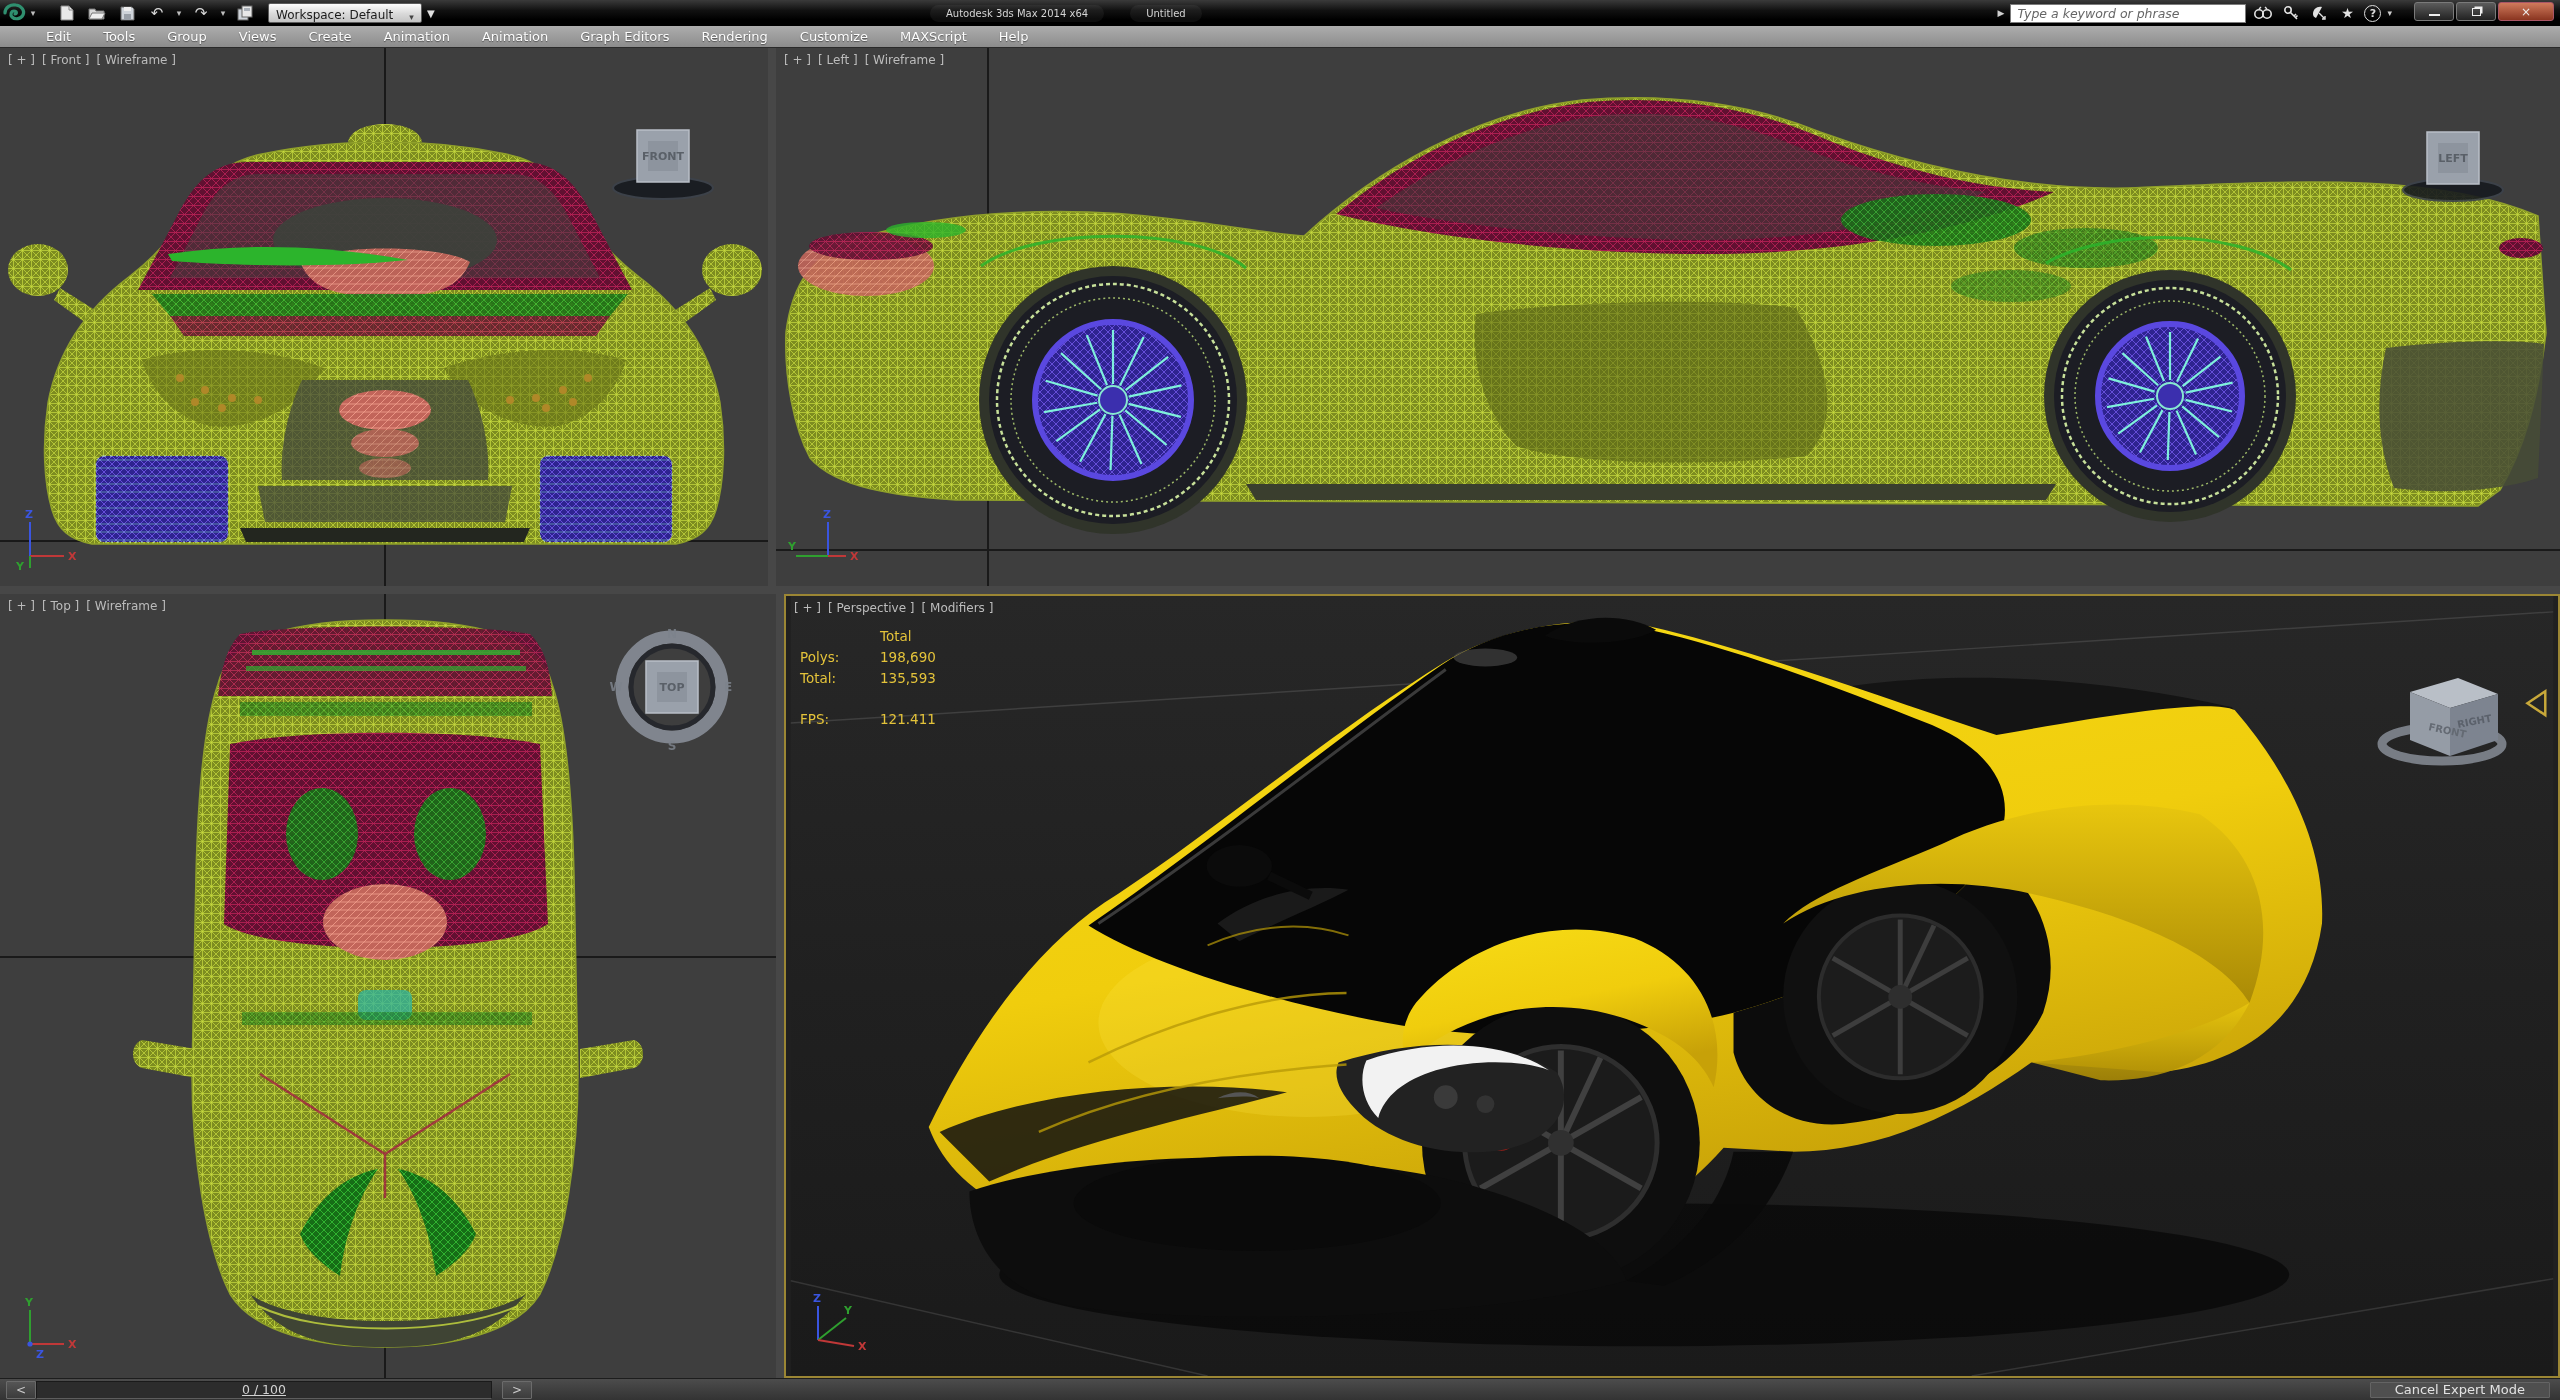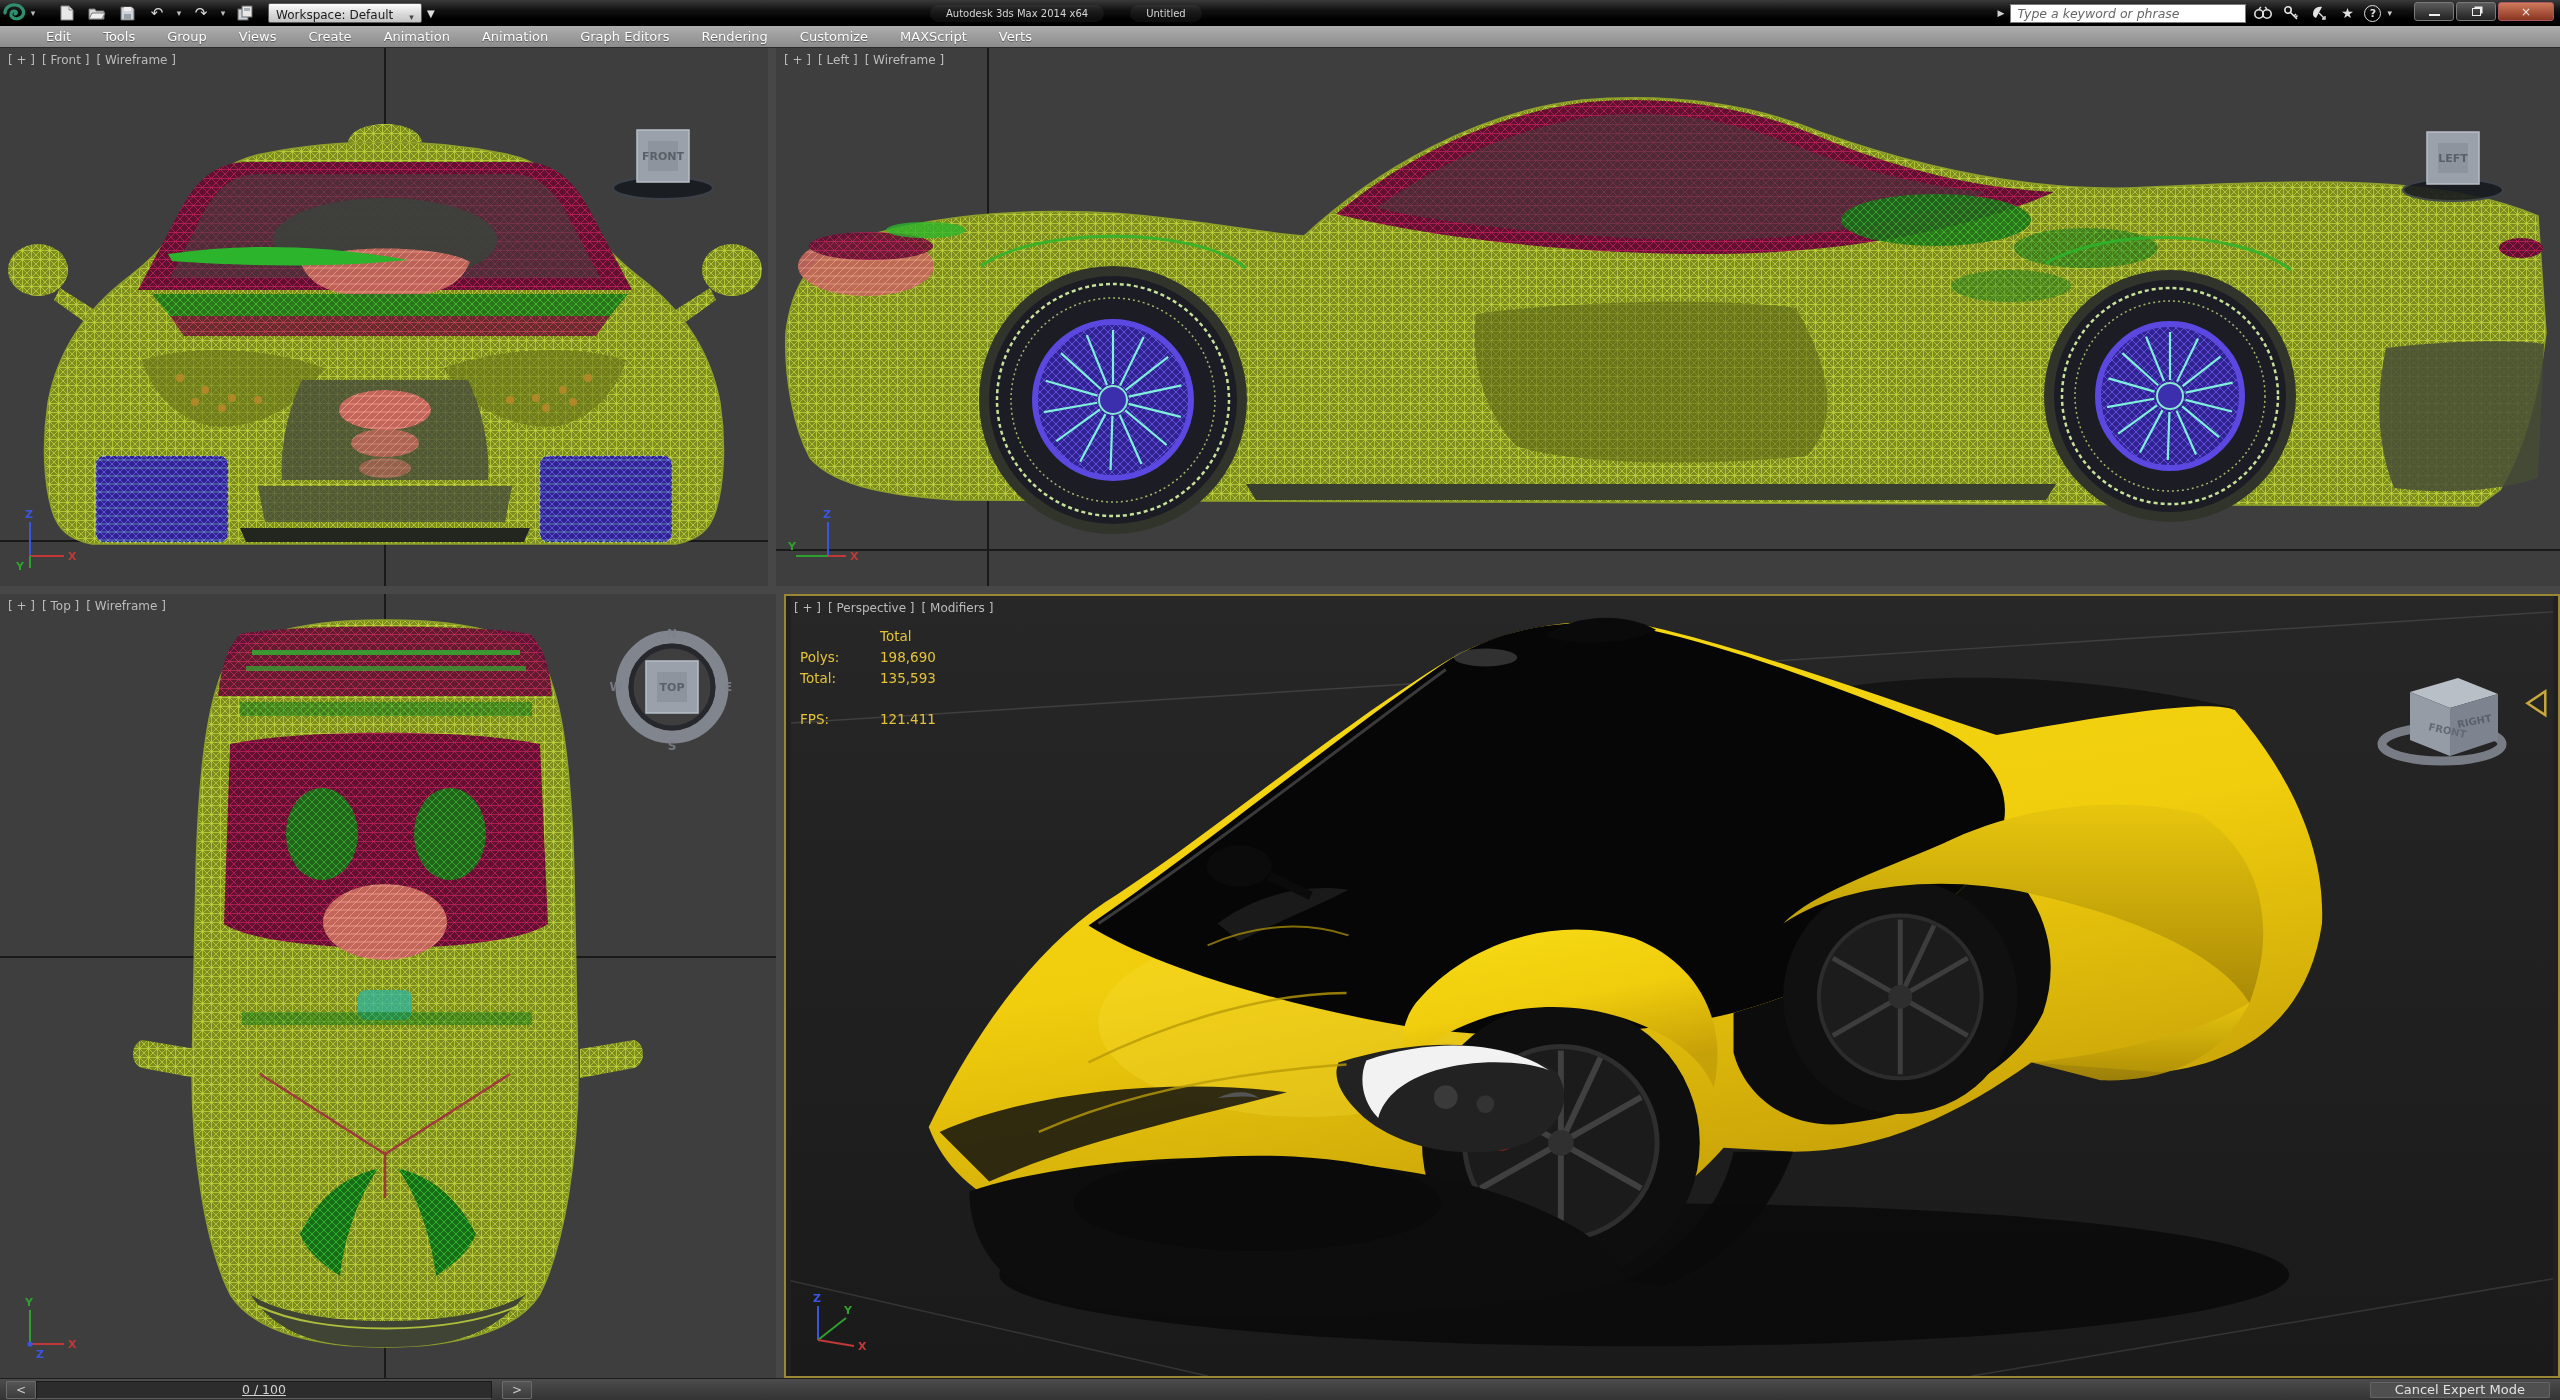--- a/index.html
+++ b/index.html
@@ -165,21 +165,21 @@
   <span class="menu-item">Tools</span>
   <span class="menu-item">Group</span>
   <span class="menu-item">Views</span>
   <span class="menu-item">Create</span>
   <span class="menu-item">Animation</span>
   <span class="menu-item">Animation</span>
   <span class="menu-item">Graph Editors</span>
   <span class="menu-item">Rendering</span>
   <span class="menu-item">Customize</span>
   <span class="menu-item">MAXScript</span>
-  <span class="menu-item">Verts</span>
+  <span class="menu-item">Help</span>
 </div>
 
 <div class="viewports">
 
   <div class="vp vp-front">
     <svg class="scene" width="768" height="538" viewBox="0 0 768 538">
       <defs>
         <pattern id="fY" width="9" height="9" patternUnits="userSpaceOnUse">
           <rect width="9" height="9" fill="#7d8c20"></rect>
           <path d="M0 9L9 0M0 0L9 9M0 4.5H9M4.5 0V9" stroke="#c9dc3f" stroke-width="0.7" fill="none"></path>

